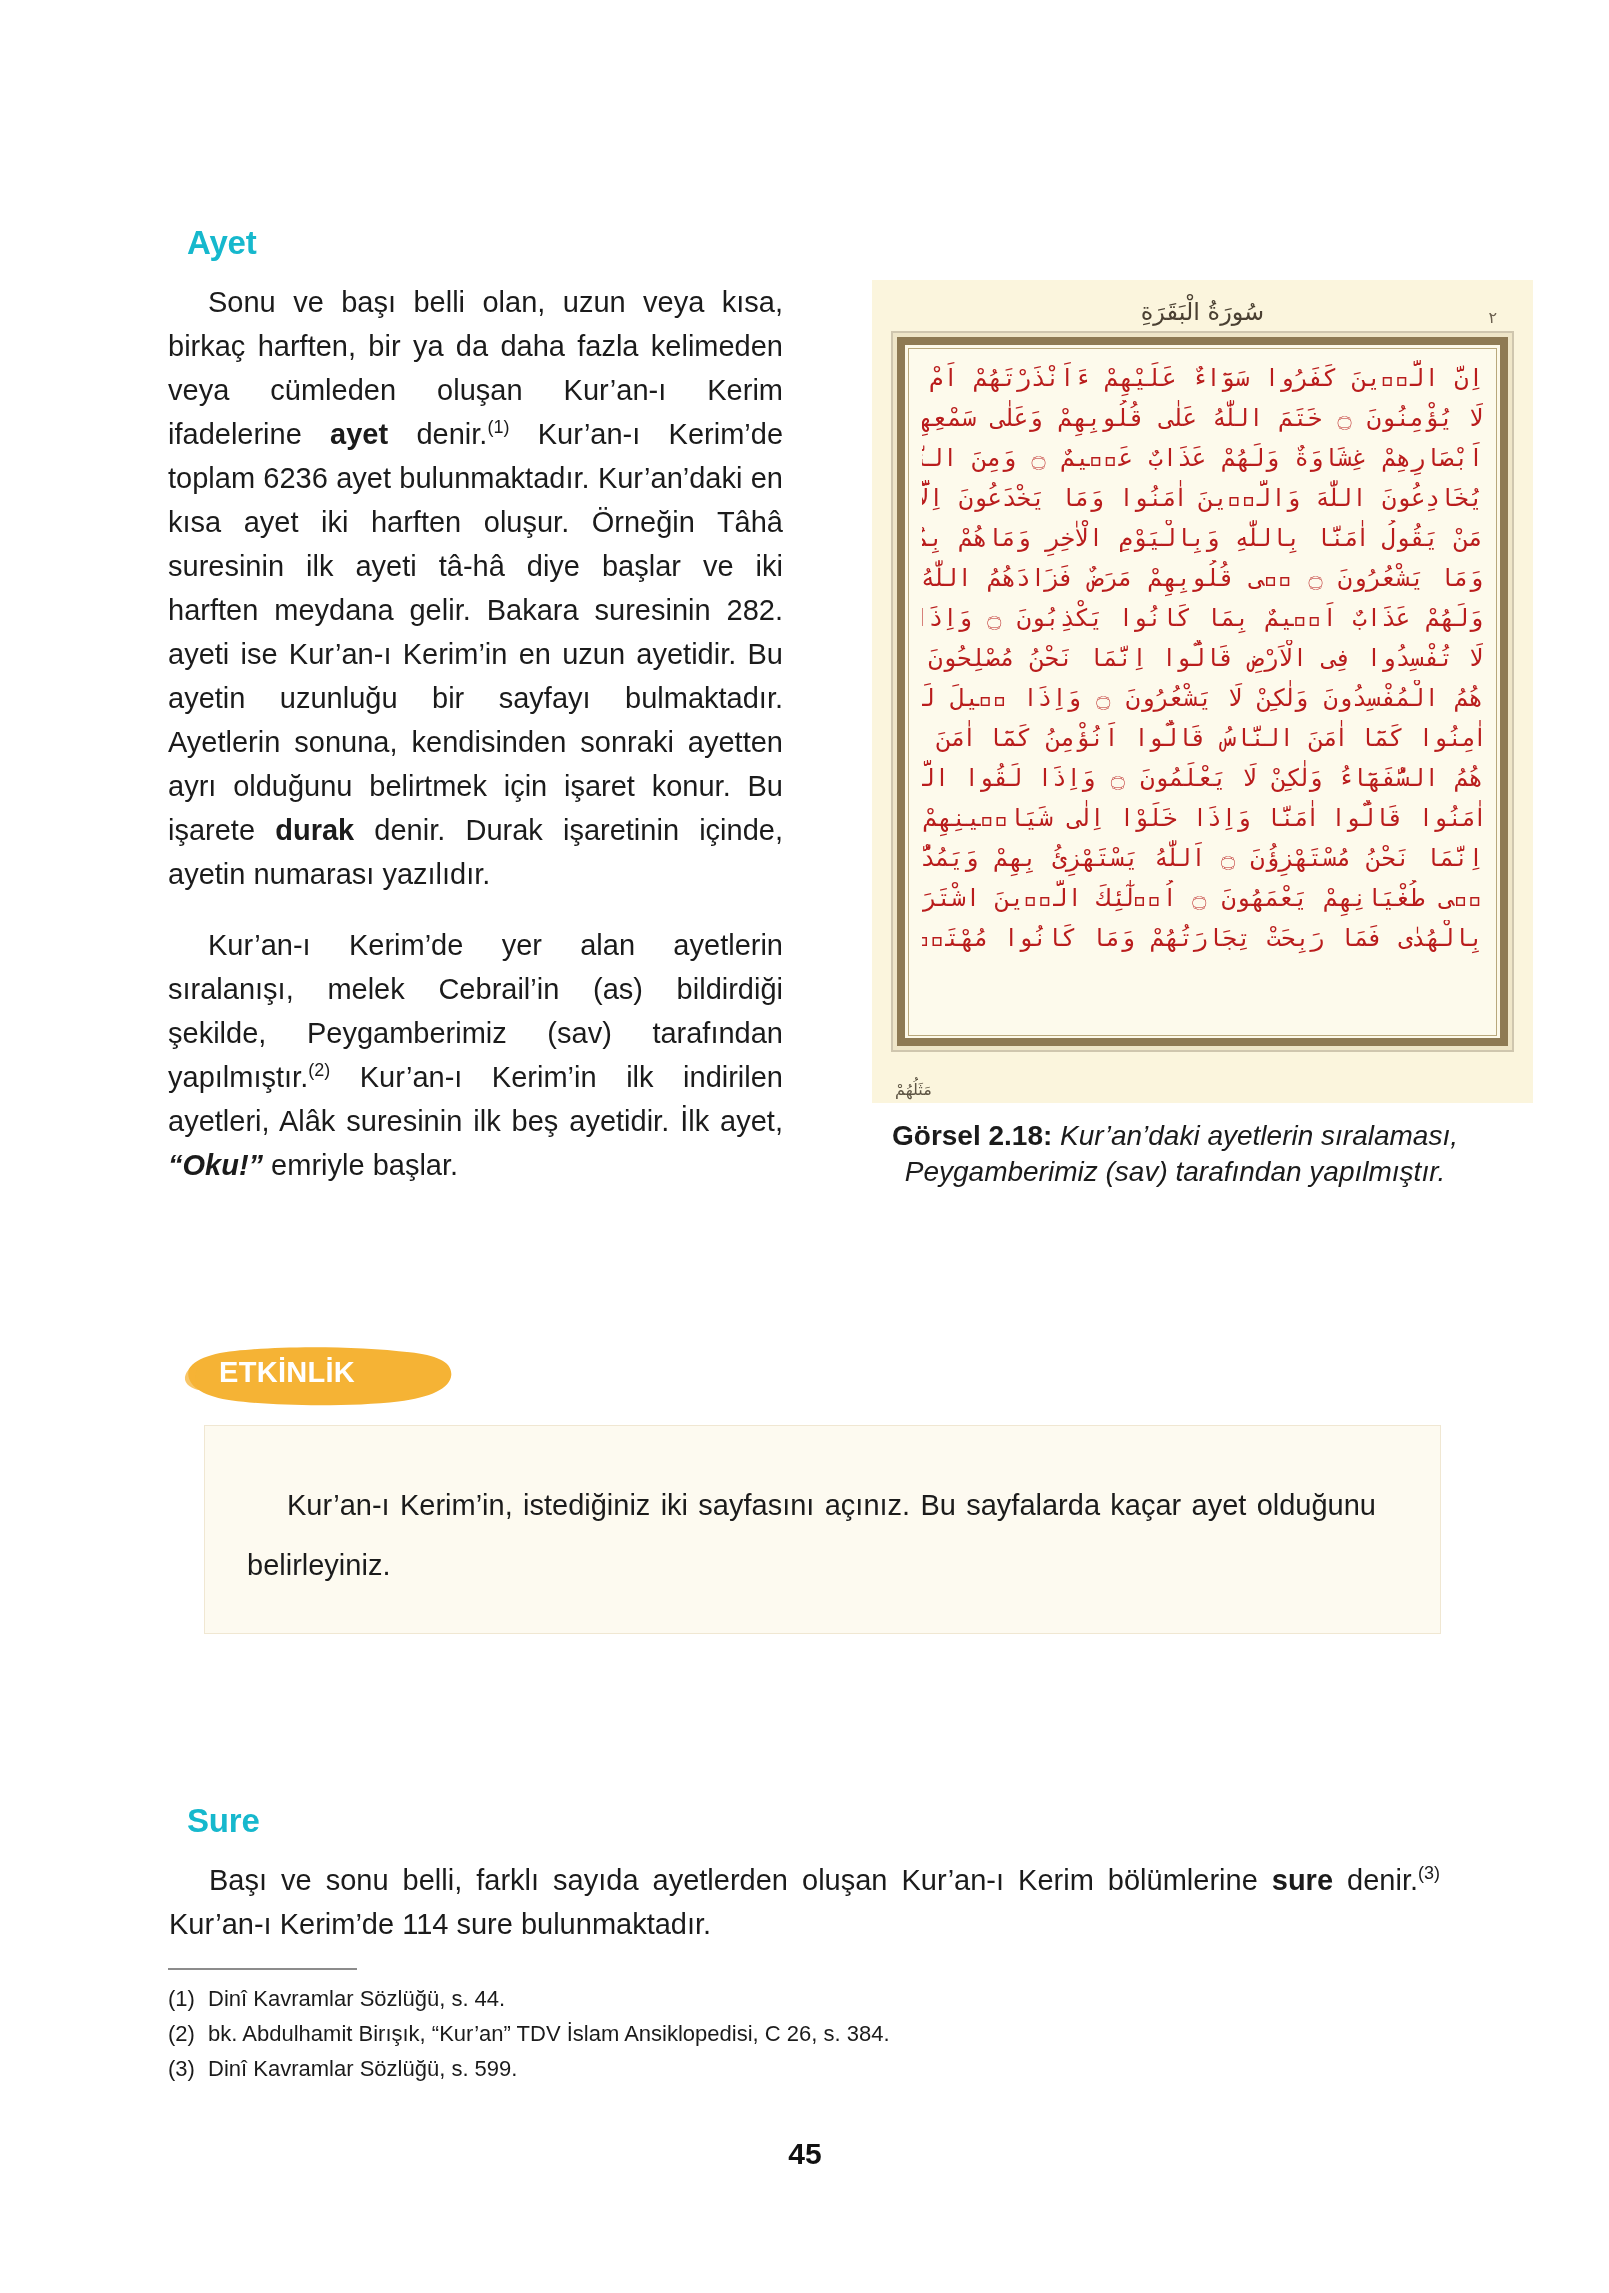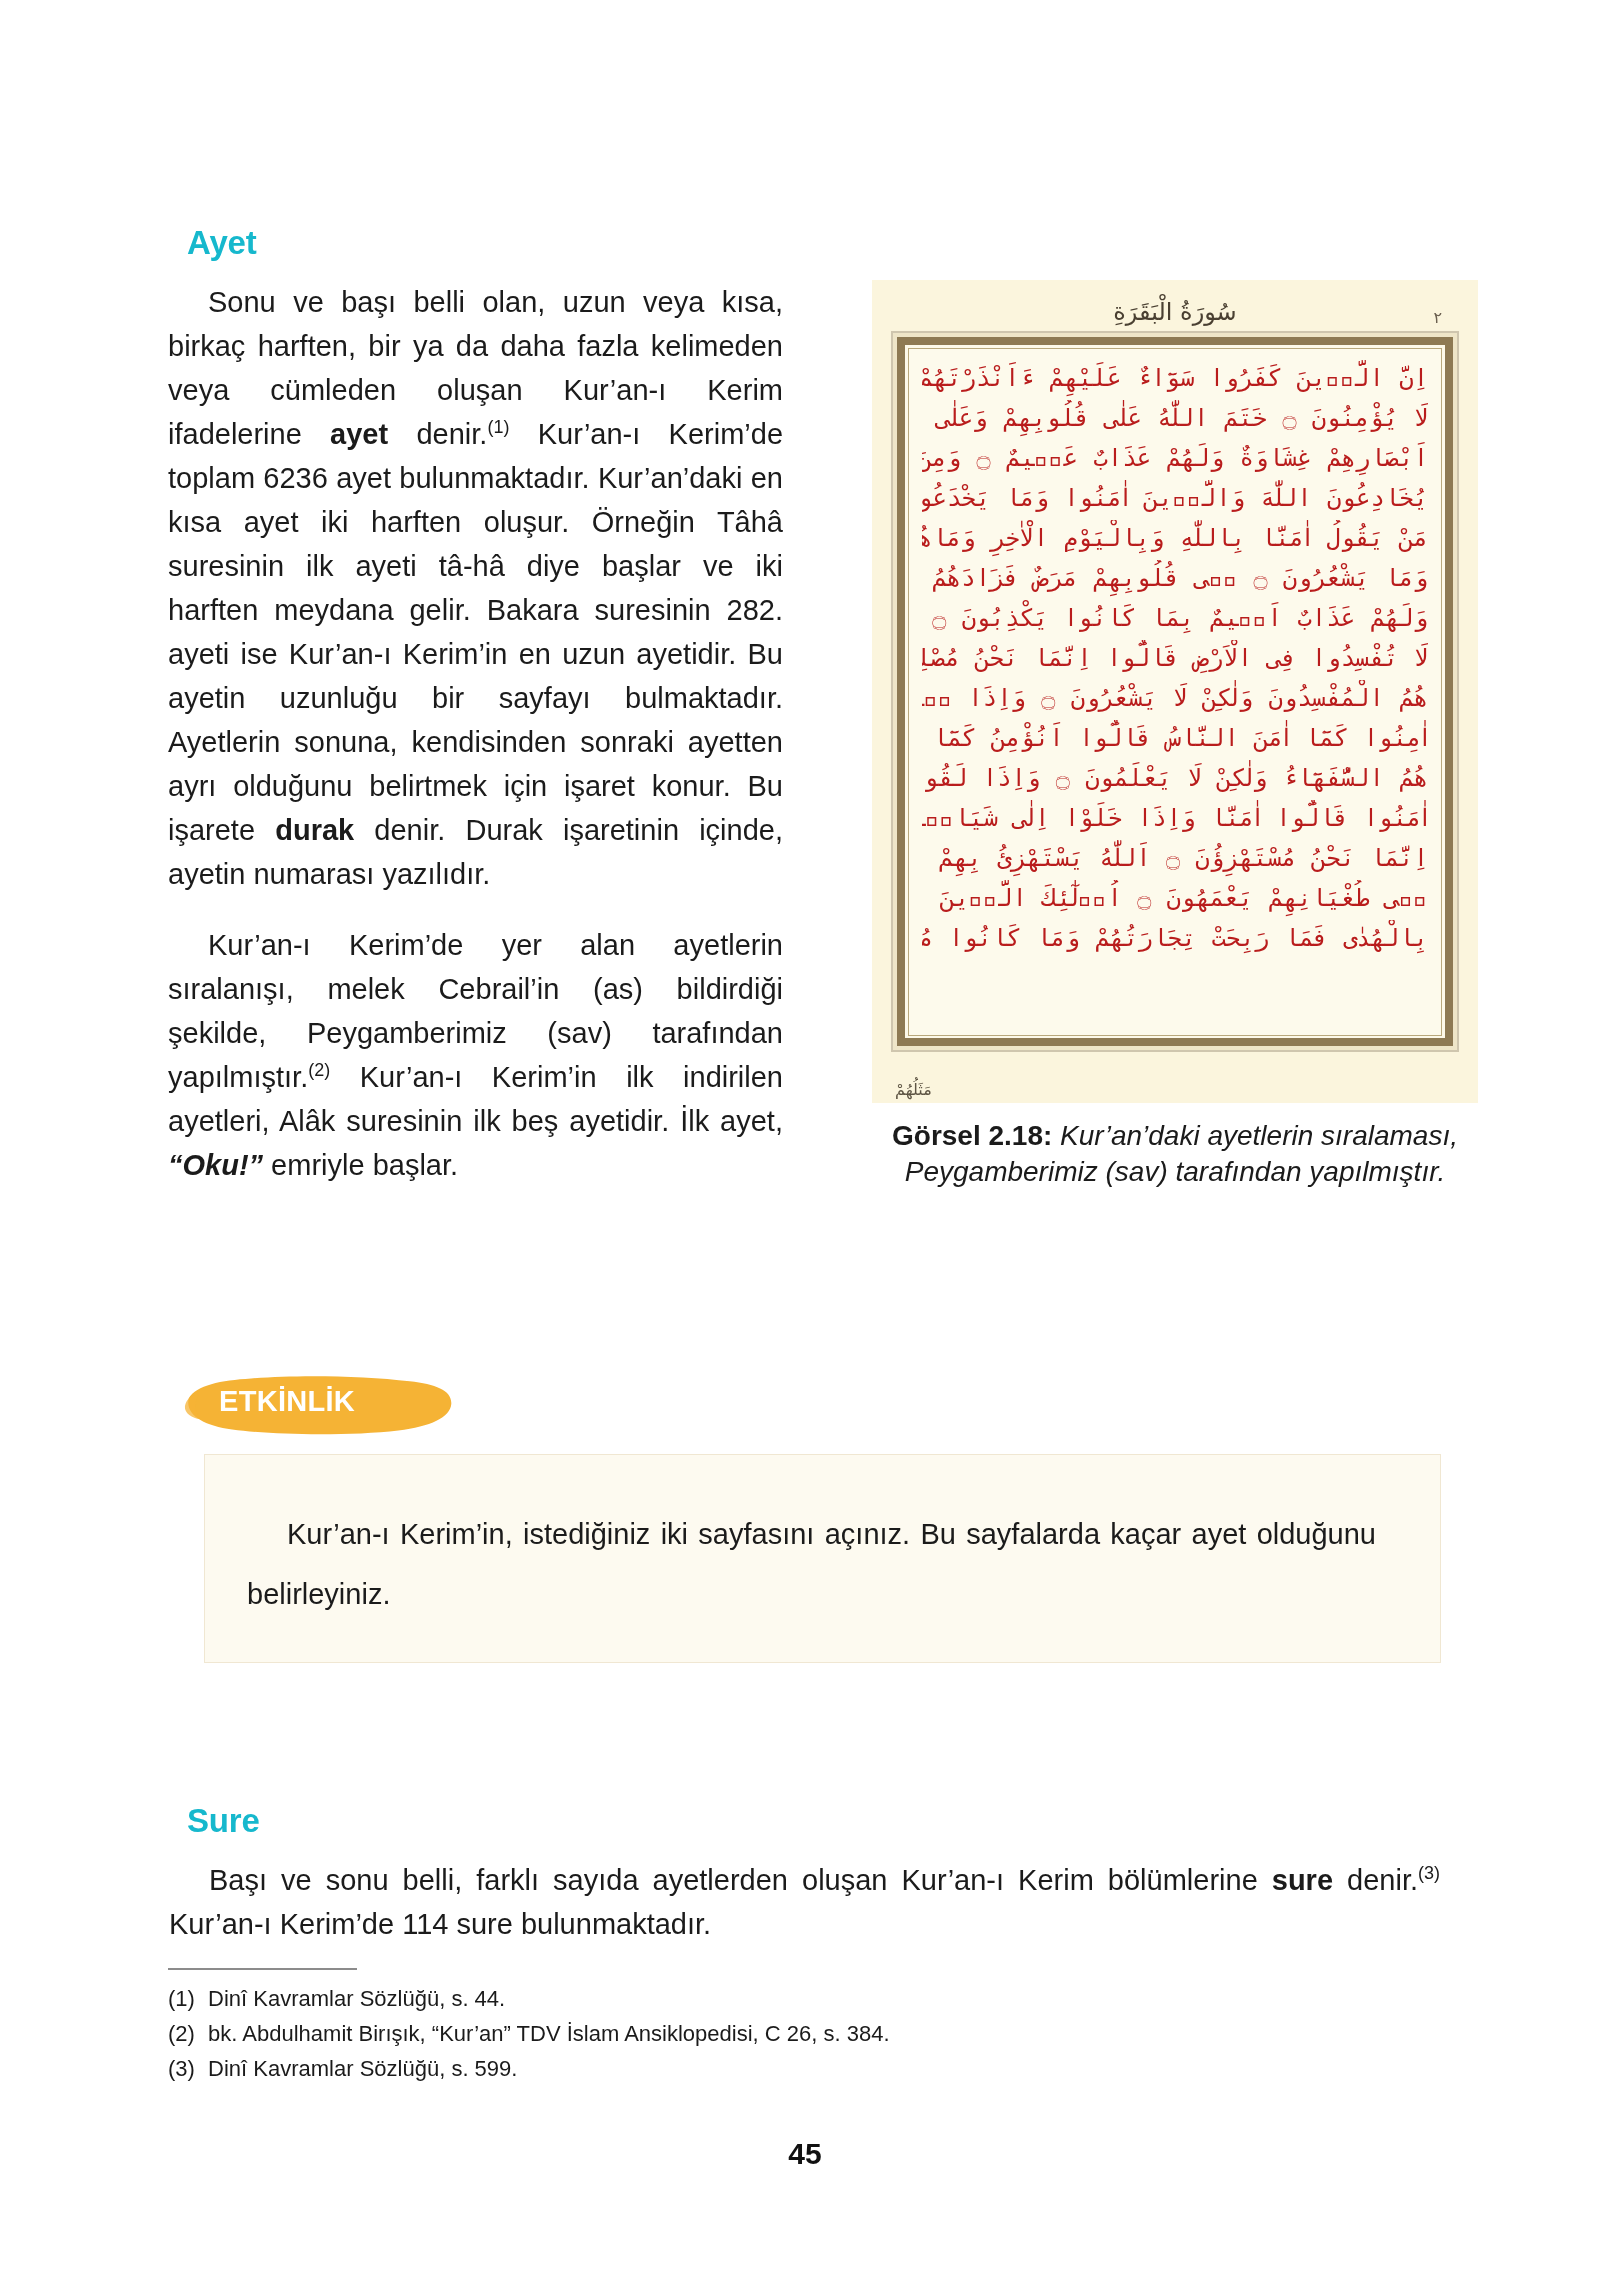--- a/index.html
+++ b/index.html
@@ -77,21 +77,21 @@
     line-height: 0;
   }
 
   
   .quran-figure {
     width: 606px;
   }
 
   .quran-sheet {
     position: relative;
-    width: 606px;
+    width: 661px;
     height: 823px;
     background: #fbf5dd;
     box-sizing: border-box;
     padding: 13.2px 19px 17px 19px;
   }
 
   .quran-surah-head {
     text-align: center;
     font-family: "DejaVu Sans", sans-serif;
     font-size: 24px;
@@ -337,21 +337,21 @@
 
           <div class="quran-foot">مَثَلُهُمْ</div>
         </div>
 
         <figcaption class="fig-caption"><span class="cap-label">Görsel 2.18:</span><span> Kur’an’daki ayetlerin sıralaması, Peygamberimiz (sav) tarafından yapılmıştır.</span></figcaption>
       </figure>
     </div>
 
   </div>
 
-  <div class="callout etkinlik" style="top:1401px;">
+  <div class="callout etkinlik" style="top:1372px;">
     <div class="callout-badge badge-shape">
       <svg width="274" height="68" viewBox="0 0 290 72" aria-hidden="true">
         <path d="M6 30 C14 16, 40 11, 72 9 C120 5, 190 6, 240 12 C268 15, 285 22, 284 36
                  C283 50, 262 60, 228 64 C176 70, 96 69, 52 63 C22 59, 2 48, 6 30 Z" fill="#f5b335"></path>
         <path d="M2 38 C4 30, 10 26, 16 27 C12 34, 12 44, 18 52 C10 51, 1 46, 2 38 Z" fill="#f5b335" opacity="0.75"></path>
       </svg>
       <span>ETKİNLİK</span>
     </div>
     <div class="callout-body">
       <p>Kur’an-ı Kerim’in, istediğiniz iki sayfasını açınız. Bu sayfalarda kaçar ayet olduğunu belirleyiniz.</p>

